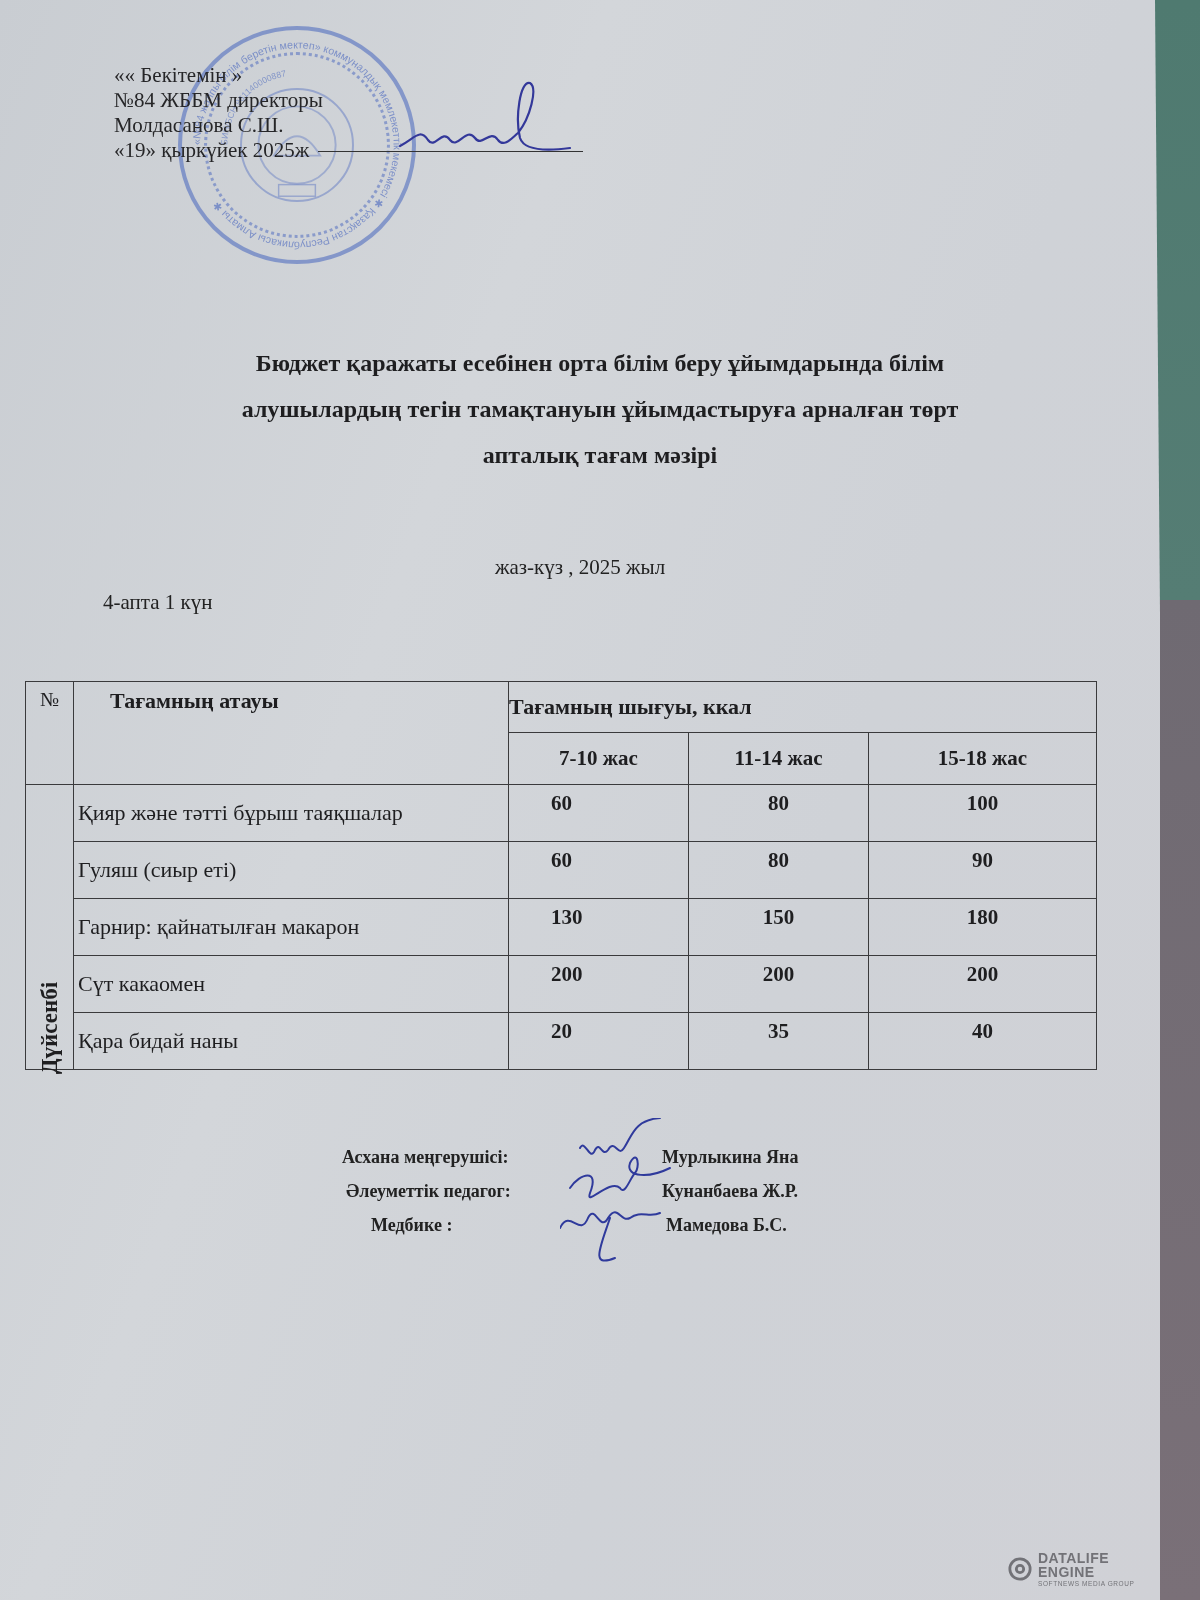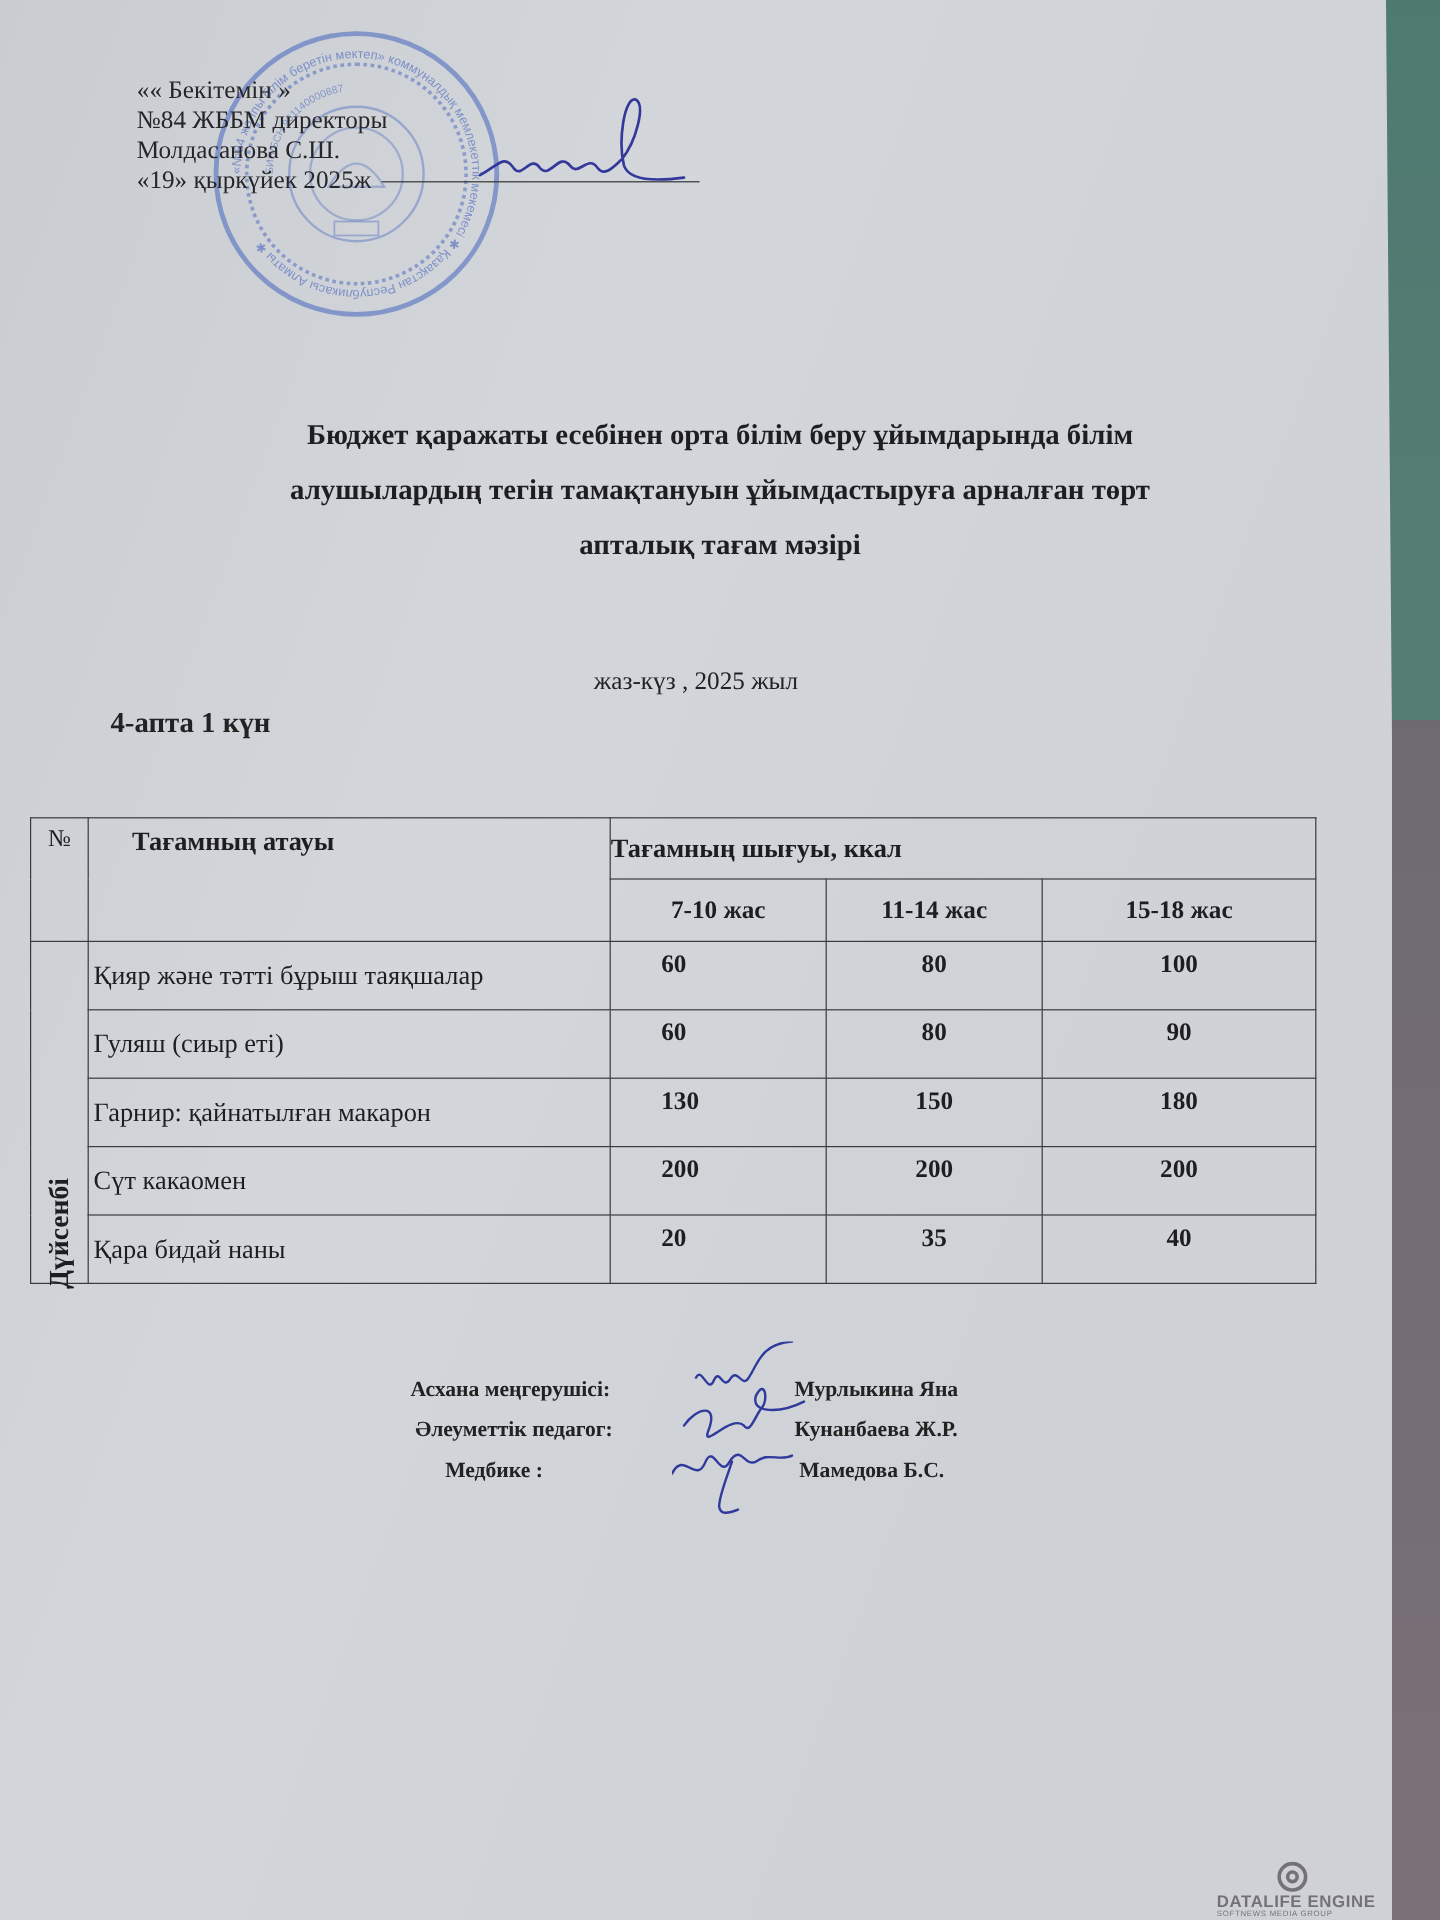--- a/index.html
+++ b/index.html
@@ -58,21 +58,21 @@
     .title {
       position: absolute; left: 130px; top: 340px; width: 940px;
       text-align: center; font-weight: bold; font-size: 24px; line-height: 46px;
       color: #1e1e20;
     }
     .season {
       position: absolute; left: 0; top: 533px; width: 1160px; text-align: center;
       font-size: 21px; color: #222; margin-top: 22px;
     }
     .week-day {
-      position: absolute; left: 92px; top: 590px; font-size: 24px; font-weight: bold; color: #222;
+      position: absolute; left: 103px; top: 590px; font-size: 21px; font-weight: normal; color: #222;
     }
 
     
     .menu-table {
       position: absolute; left: 25px; top: 681px;
       border-collapse: collapse; font-size: 22px; color: #1e1e20;
     }
     .menu-table td, .menu-table th {
       border: 1.4px solid #3a3a3c; padding: 0;
     }
@@ -100,21 +100,21 @@
     
     .signers {
       position: absolute; left: 330px; top: 1147px; font-weight: bold; font-size: 18px; color: #222;
     }
     .signer { position: absolute; white-space: nowrap; }
     .signer .role { position: absolute; right: 0; text-align: right; }
     .signer .name { position: absolute; }
 
     .watermark {
       position: absolute; left: 1008px; top: 1551px; display: flex; align-items: center;
-      font-family: "Liberation Sans", sans-serif; color: rgba(90,90,95,0.8); flex-direction: column;
+      font-family: "Liberation Sans", sans-serif; color: rgba(90,90,95,0.8);
     }
     .watermark .wm-text { margin-left: 6px; line-height: 1; }
     .wm-title { font-size: 14px; font-weight: bold; letter-spacing: 0.5px; }
     .wm-sub { font-size: 6.5px; letter-spacing: 0.6px; margin-top: 2px; }
   </style>
 </head>
 <body>
 
 <div class="bg-right-top"></div>
 <div class="bg-right-bottom"></div>

